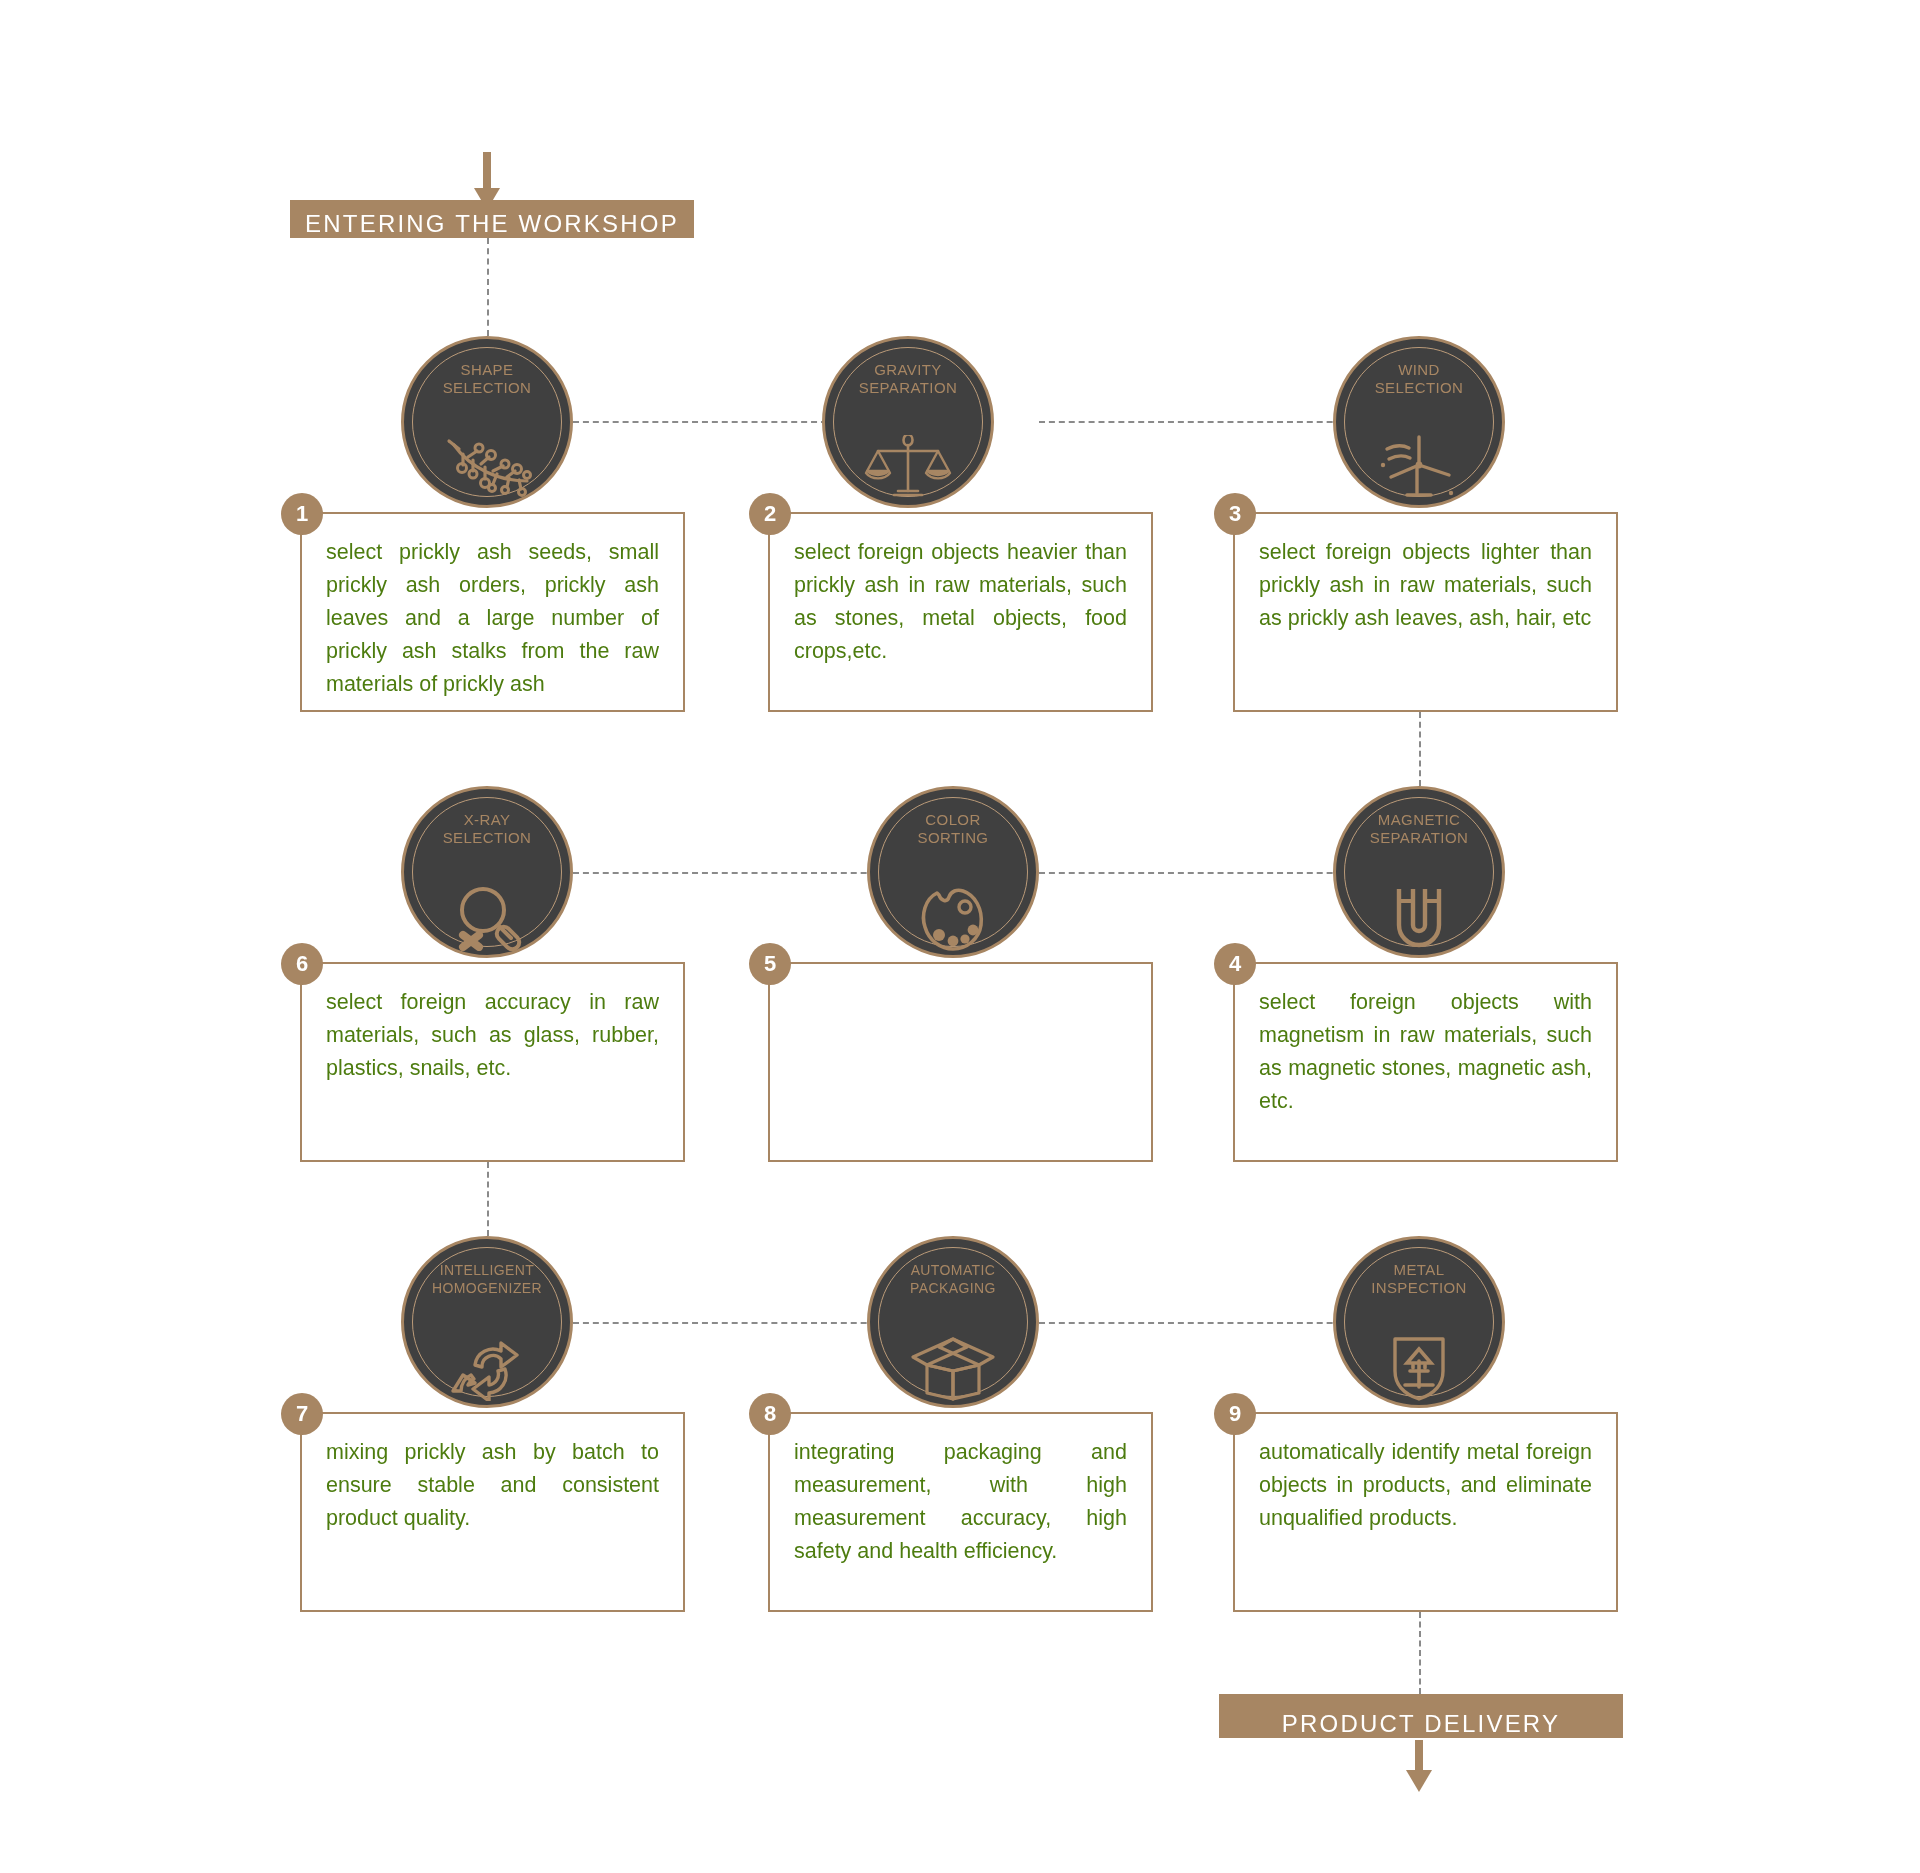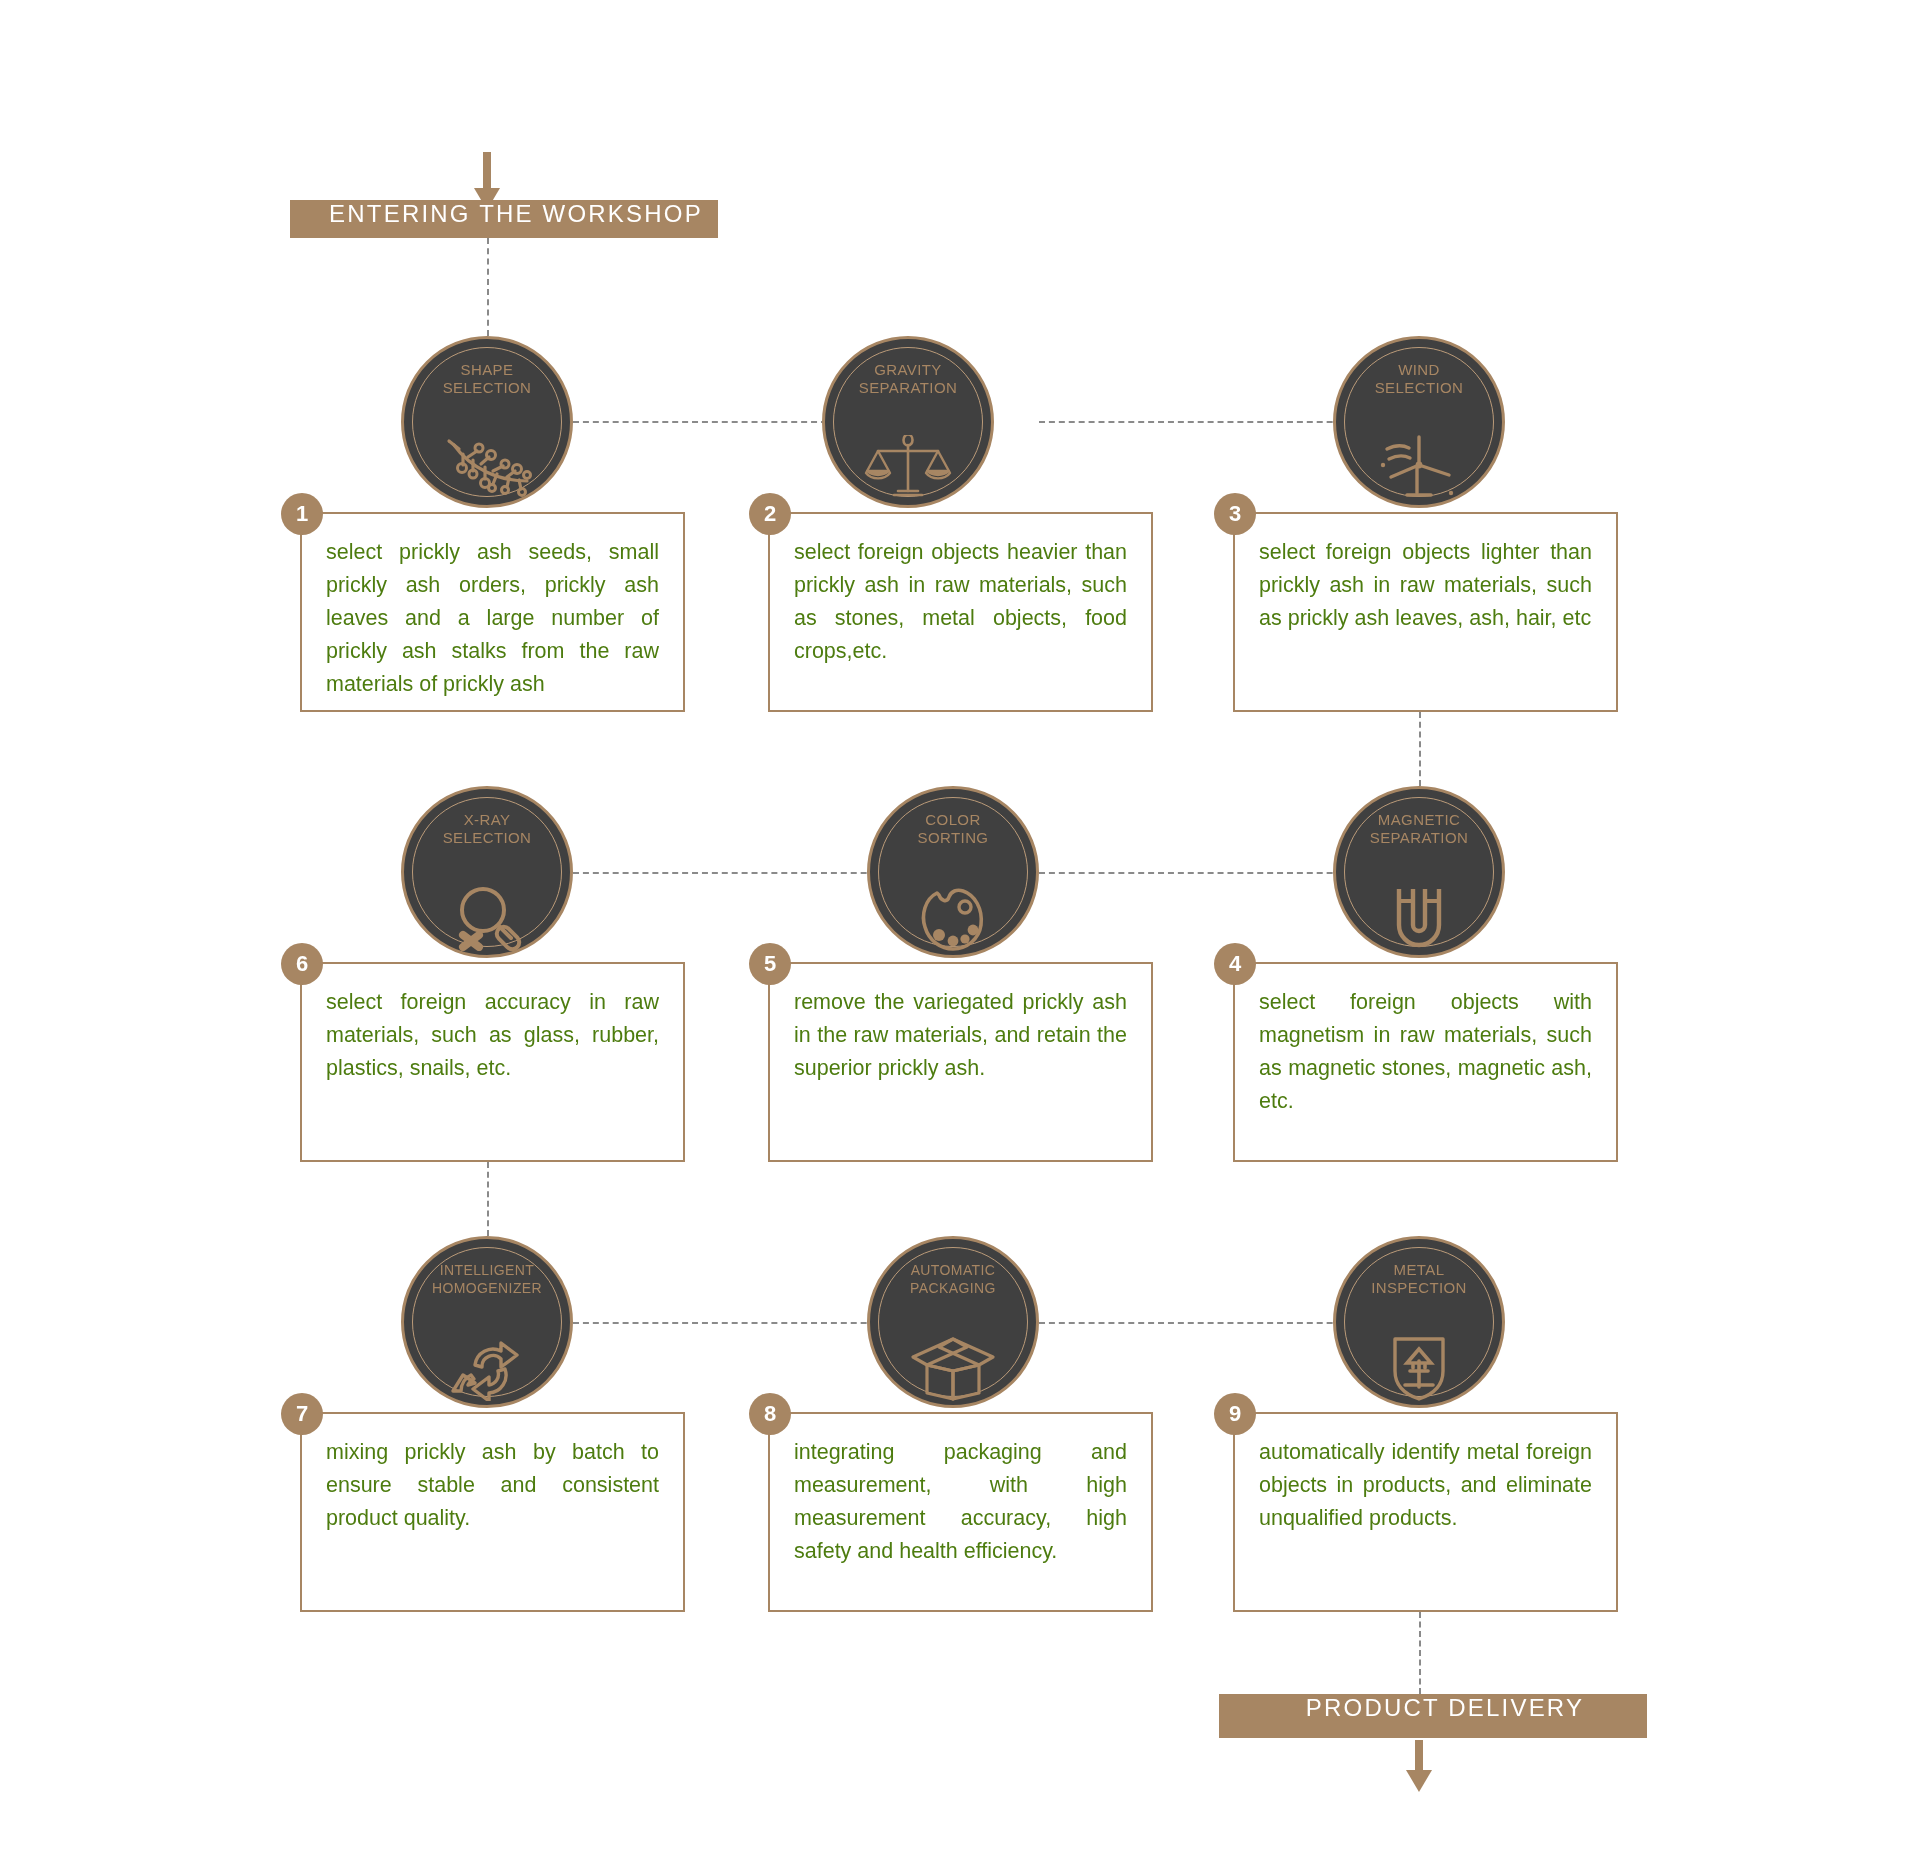--- a/index.html
+++ b/index.html
@@ -9,25 +9,24 @@
     font-family:"Liberation Sans", sans-serif;
     overflow:hidden;
   }
   #stage{position:relative;width:1920px;height:1873px;}
 
   
   .banner{
     position:absolute;
     background:#a78663;
     color:#ffffff;
-    display:flex;align-items:flex-start;justify-content:center;
+    display:flex;align-items:flex-end;justify-content:center;
     letter-spacing:2.2px;
     font-weight:400;
     white-space:nowrap;
-    padding-left:24px;
   }
   .arrow-stem{
     position:absolute;
     background:#a78663;
   }
   .arrow-head{
     position:absolute;
     width:0;height:0;
     border-left:13px solid transparent;
     border-right:13px solid transparent;
@@ -283,21 +282,20 @@
     </svg>
   </div>
 
   <div class="card" style="left:300px;top:962px;width:385px;height:200px;">
     <div class="badge">6</div>
     <div class="card-text">select foreign accuracy in raw materials, such as glass, rubber, plastics, snails, etc.</div>
   </div>
 
   <div class="card" style="left:768px;top:962px;width:385px;height:200px;">
     <div class="badge">5</div>
-    <div class="card-text">remove the variegated prickly ash in the raw materials, and retain the superior prickly ash.</div>
   </div>
 
   <div class="card" style="left:1233px;top:962px;width:385px;height:200px;">
     <div class="badge">4</div>
     <div class="card-text">select foreign objects with magnetism in raw materials, such as magnetic stones, magnetic ash, etc.</div>
   </div>
 
   <div class="dash-v" style="left:487px;top:1162px;height:74px;"></div>
 
   <div class="dash-h" style="left:573px;top:1322px;width:373px;"></div>

